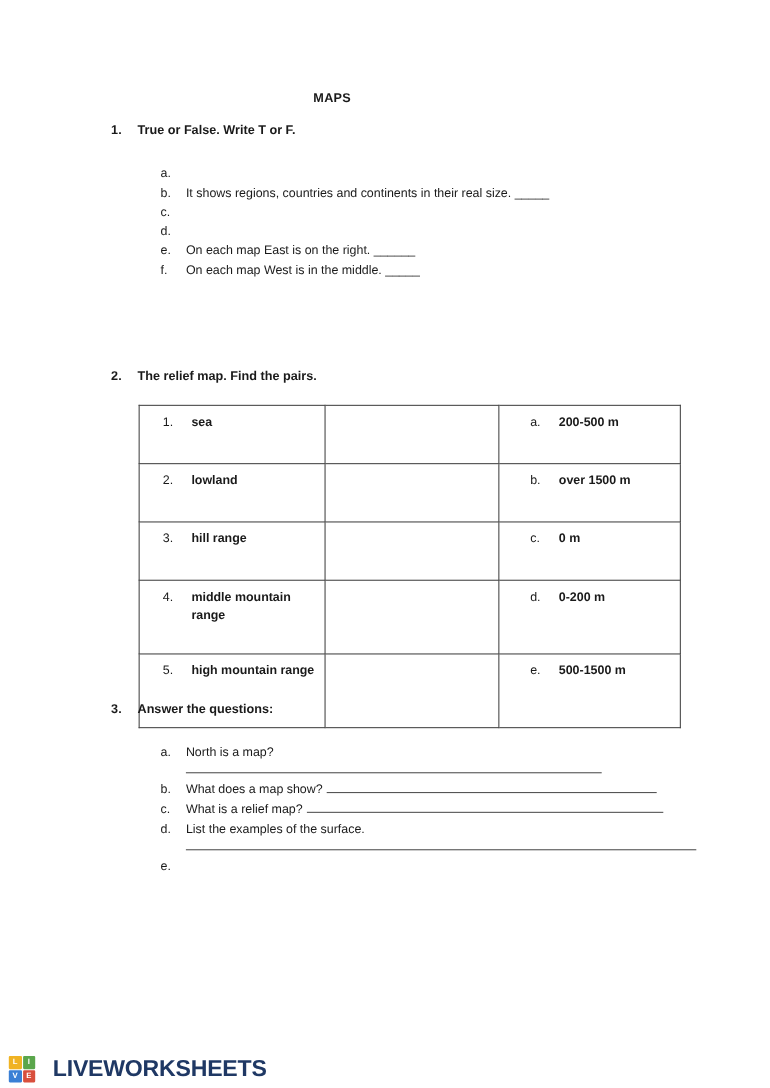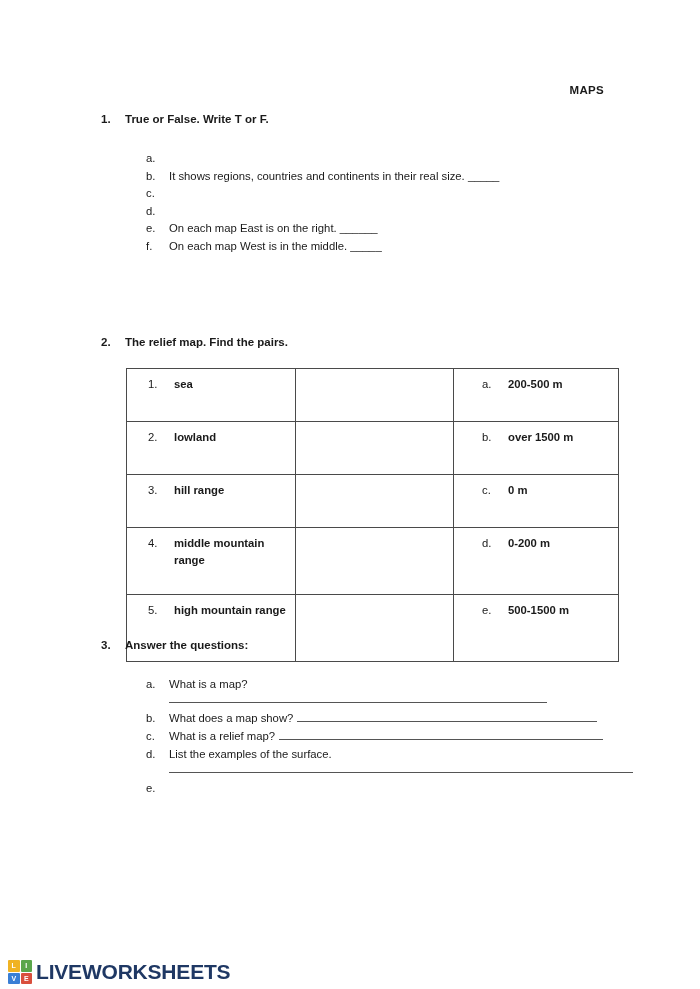--- a/index.html
+++ b/index.html
@@ -21,21 +21,21 @@
     inset: 0;
     background: #ffffff;
   }
 
   
   .doc-title {
     position: absolute;
     left: 0;
     top: 84px;
     width: 604px;
-    text-align: right;
+    text-align: center;
     font-size: 11.5px;
     font-weight: bold;
     letter-spacing: 0.3px;
   }
 
   
   .section-heading {
     position: absolute;
     left: 101px;
     font-size: 11.5px;
@@ -141,21 +141,21 @@
   .inline-rule-c { width: 324px; }
   .q-indent { margin-left: 23px; }
 
   
   .footer {
     position: absolute;
     left: 8px;
     top: 960px;
     display: flex;
     align-items: center;
-    gap: 4px;
+    gap: 16px;
   }
   .logo-mark {
     width: 24px;
     height: 24px;
     display: grid;
     grid-template-columns: 1fr 1fr;
     grid-template-rows: 1fr 1fr;
     gap: 1px;
   }
   .logo-tile {
@@ -298,21 +298,21 @@
 
   <div class="section-heading" id="sec3-heading">
     <span class="num">3.</span>
     <span>Answer the questions:</span>
   </div>
 
   <div class="item-list" id="q-list">
 
     <div class="q-row">
       <span class="letter">a.</span>
-      <span>What is a map?</span>
+      <span>North is a map?</span>
     </div>
     <div class="q-indent">
       <span class="rule-below rule-a"></span>
     </div>
 
     <div class="q-row">
       <span class="letter">b.</span>
       <span>What does a map show?</span>
       <span class="rule inline-rule-b"></span>
     </div>

